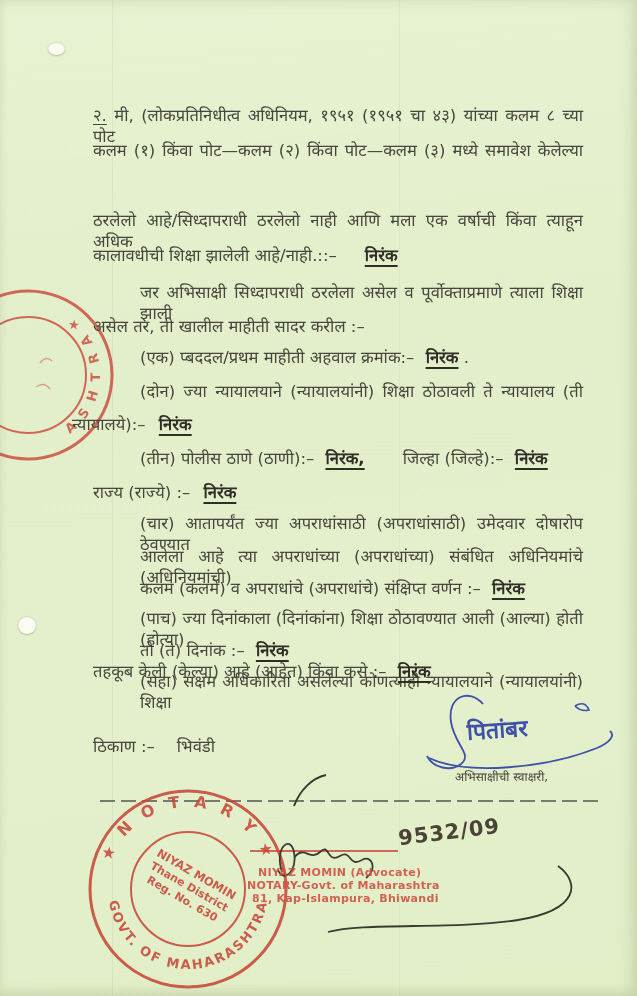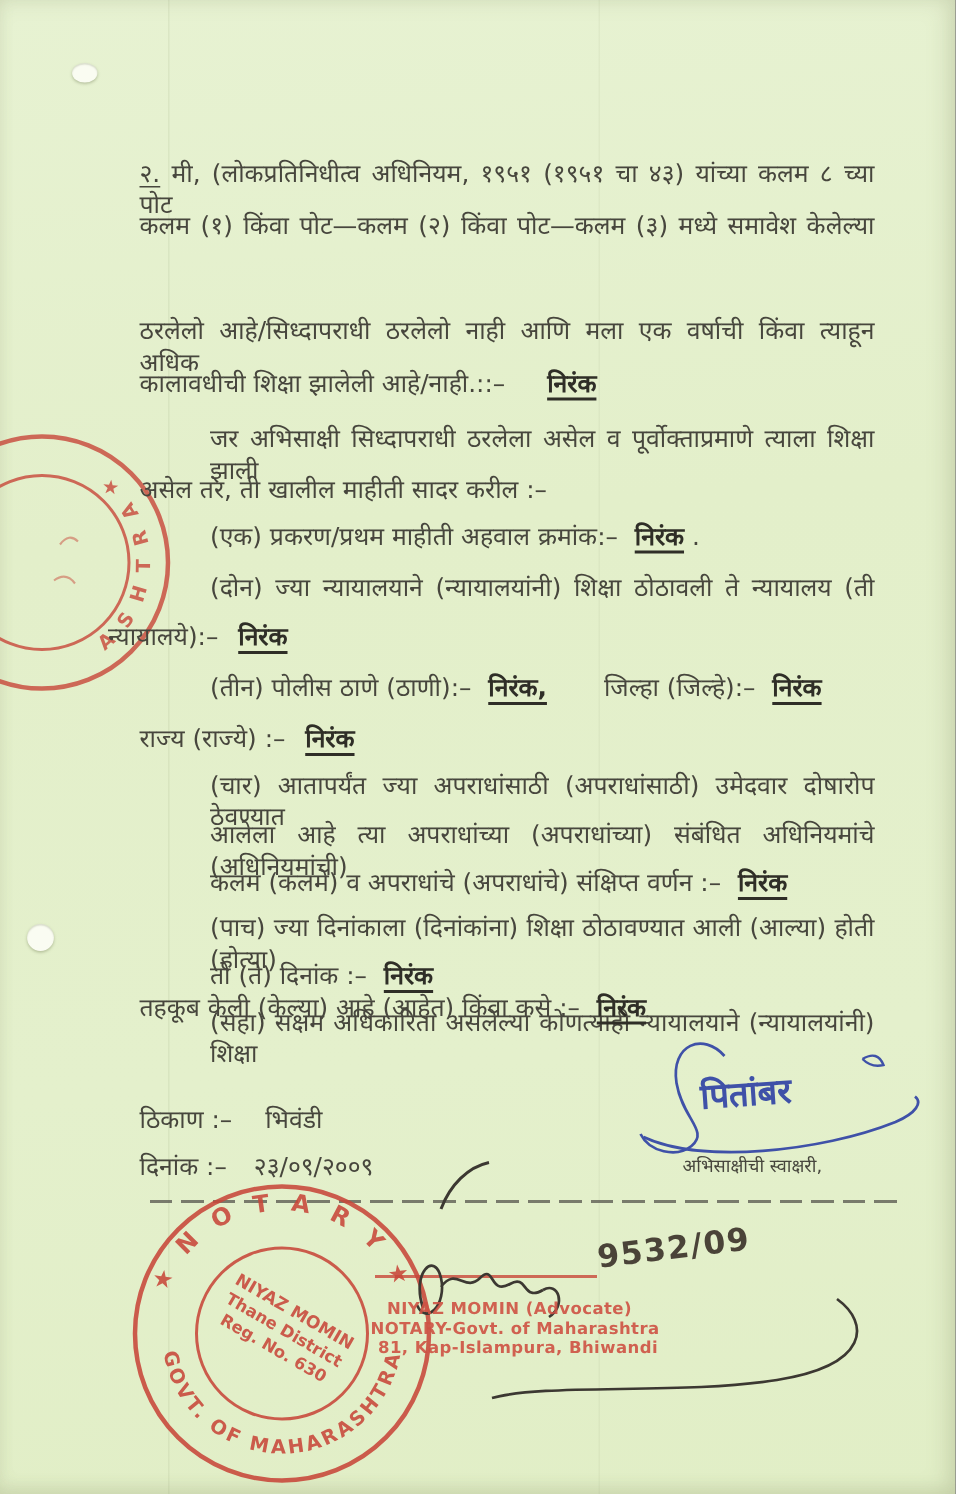--- a/index.html
+++ b/index.html
@@ -49,41 +49,40 @@
   </svg>
 
   <div class="wrapline" style="left:93px;top:106px;width:490px"><span class="uline">२.</span> <span>मी, (लोकप्रतिनिधीत्व अधिनियम, १९५१ (१९५१ चा ४३) यांच्या कलम ८ च्या पोट</span></div>
   <div class="wrapline" style="left:93px;top:141px;width:490px">कलम (१) किंवा पोट—कलम (२) किंवा पोट—कलम (३) मध्ये समावेश केलेल्या</div>
   <div class="wrapline" style="left:93px;top:211px;width:490px">ठरलेलो आहे/सिध्दापराधी ठरलेलो नाही आणि मला एक वर्षाची किंवा त्याहून अधिक</div>
   <div class="line" style="left:93px;top:246px"><span>कालावधीची शिक्षा झालेली आहे/नाही.::–</span><span class="nirank" style="margin-left:28px">निरंक</span></div>
 
   <div class="wrapline" style="left:140px;top:283px;width:443px">जर अभिसाक्षी सिध्दापराधी ठरलेला असेल व पूर्वोक्ताप्रमाणे त्याला शिक्षा झाली</div>
   <div class="line" style="left:93px;top:317px">असेल तर, ती खालील माहीती सादर करील :–</div>
 
-  <div class="line" style="left:140px;top:348px"><span>(एक) प्रकरण/प्रथम माहीती अहवाल क्रमांक:–</span> <span class="nirank" style="margin-left:6px">निरंक</span> <span>.</span></div>
+  <div class="line" style="left:140px;top:348px"><span>(एक) प्बददल/प्रथम माहीती अहवाल क्रमांक:–</span> <span class="nirank" style="margin-left:6px">निरंक</span> <span>.</span></div>
 
   <div class="wrapline" style="left:140px;top:382px;width:443px">(दोन) ज्या न्यायालयाने (न्यायालयांनी) शिक्षा ठोठावली ते न्यायालय (ती</div>
   <div class="line" style="left:72px;top:415px"><span>न्यायालये):–</span> <span class="nirank" style="margin-left:8px">निरंक</span></div>
 
   <div class="line" style="left:140px;top:449px"><span>(तीन) पोलीस ठाणे (ठाणी):–</span> <span class="nirank" style="margin-left:6px">निरंक,</span><span style="margin-left:38px">जिल्हा (जिल्हे):–</span> <span class="nirank" style="margin-left:6px">निरंक</span></div>
 
   <div class="line" style="left:93px;top:483px"><span>राज्य (राज्ये) :–</span> <span class="nirank" style="margin-left:8px">निरंक</span></div>
 
   <div class="wrapline" style="left:140px;top:514px;width:443px">(चार) आतापर्यंत ज्या अपराधांसाठी (अपराधांसाठी) उमेदवार दोषारोप ठेवण्यात</div>
   <div class="wrapline" style="left:140px;top:547px;width:443px">आलेला आहे त्या अपराधांच्या (अपराधांच्या) संबंधित अधिनियमांचे (अधिनियमांची)</div>
   <div class="line" style="left:140px;top:579px"><span>कलम (कलमे) व अपराधांचे (अपराधांचे) संक्षिप्त वर्णन :–</span> <span class="nirank" style="margin-left:6px">निरंक</span></div>
 
   <div class="wrapline" style="left:140px;top:609px;width:443px">(पाच) ज्या दिनांकाला (दिनांकांना) शिक्षा ठोठावण्यात आली (आल्या) होती (होत्या)</div>
   <div class="line" style="left:140px;top:641px"><span>तो (ते) दिनांक :–</span> <span class="nirank" style="margin-left:6px">निरंक</span></div>
 
   <div class="wrapline" style="left:140px;top:672px;width:443px">(सहा) सक्षम अधिकारिता असलेल्या कोणत्याही न्यायालयाने (न्यायालयांनी) शिक्षा</div>
   <div class="line" style="left:93px;top:662px"><span>तहकूब केली (केल्या) आहे (आहेत) किंवा कसे :–</span> <span class="nirank" style="margin-left:6px">निरंक</span></div>
 
   <div class="line" style="left:93px;top:737px"><span>ठिकाण :–</span><span style="margin-left:22px">भिवंडी</span></div>
-  <div class="line" style="left:93px;top:768px"><span>दिनांक :–</span><span style="margin-left:18px">२३/०९/२००९</span></div>
 
   <svg width="210" height="95" style="left:425px;top:688px">
     <path d="M 58 16 C 44 0 22 8 26 34 C 30 58 48 66 36 76 C 26 84 8 80 2 68" stroke="#3f51a8" stroke-width="1.8" fill="none"></path>
     <path d="M 4 70 C 42 88 122 80 172 60 C 186 54 190 47 185 43" stroke="#3f51a8" stroke-width="1.8" fill="none"></path>
     <path d="M 150 18 q 10 -6 14 4 q -8 2 -14 -4" stroke="#3f51a8" stroke-width="1.6" fill="none"></path>
   </svg>
   <div class="line" style="left:467px;top:716px;font-size:23px;color:#3f51a8;transform:rotate(-4deg);font-weight:bold">पितांबर</div>
   <div class="line cap" style="left:455px;top:770px">अभिसाक्षीची स्वाक्षरी,</div>
 
   <div class="dashrule" style="left:100px;top:800px;width:500px"></div>

